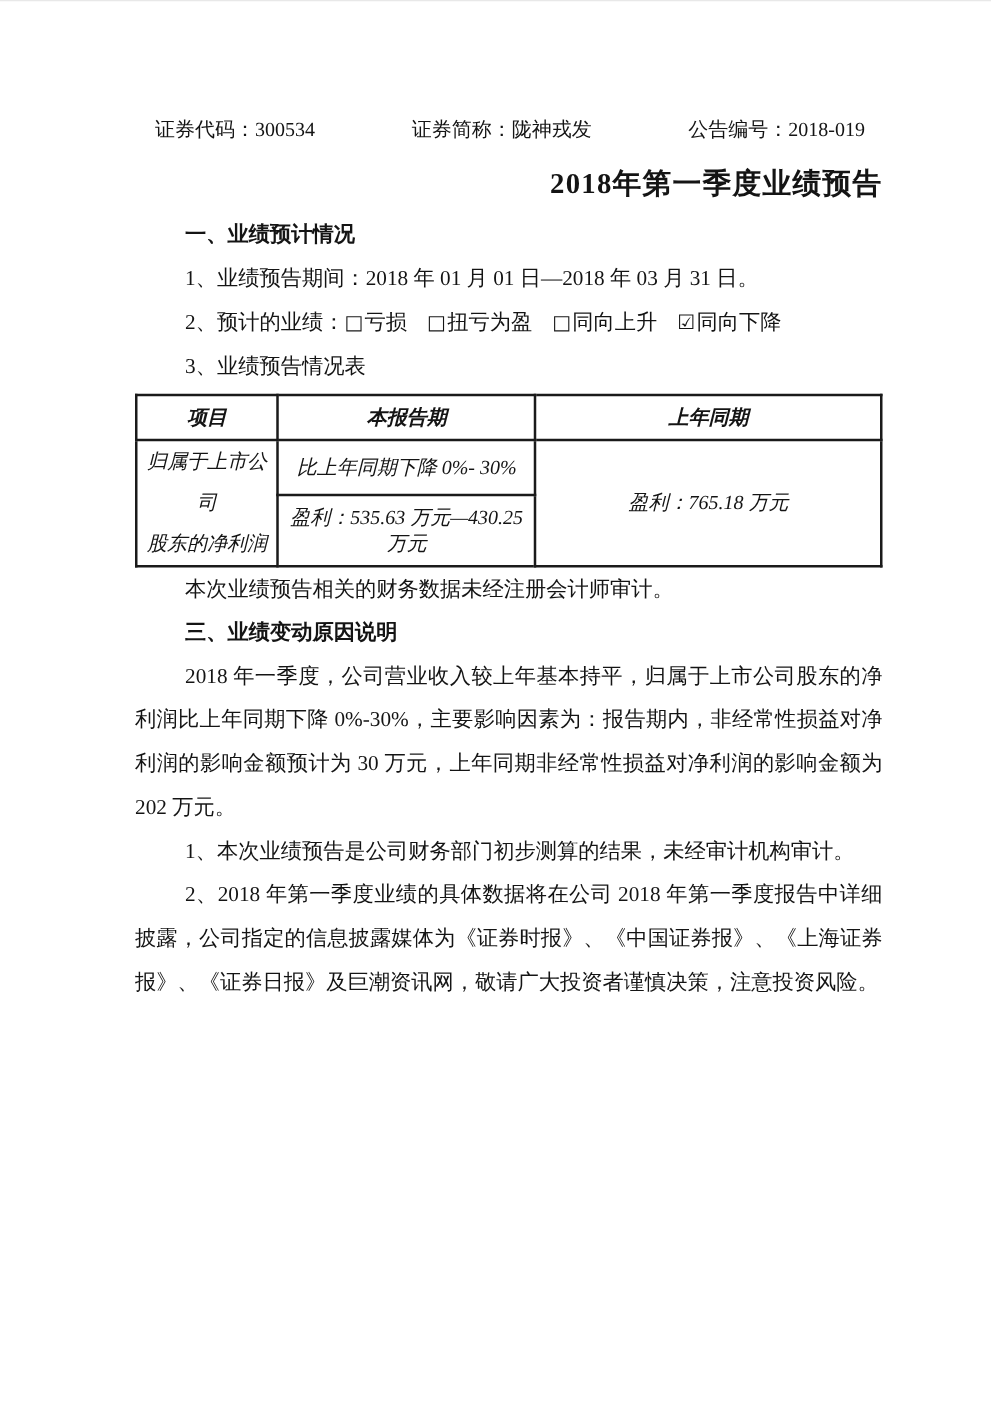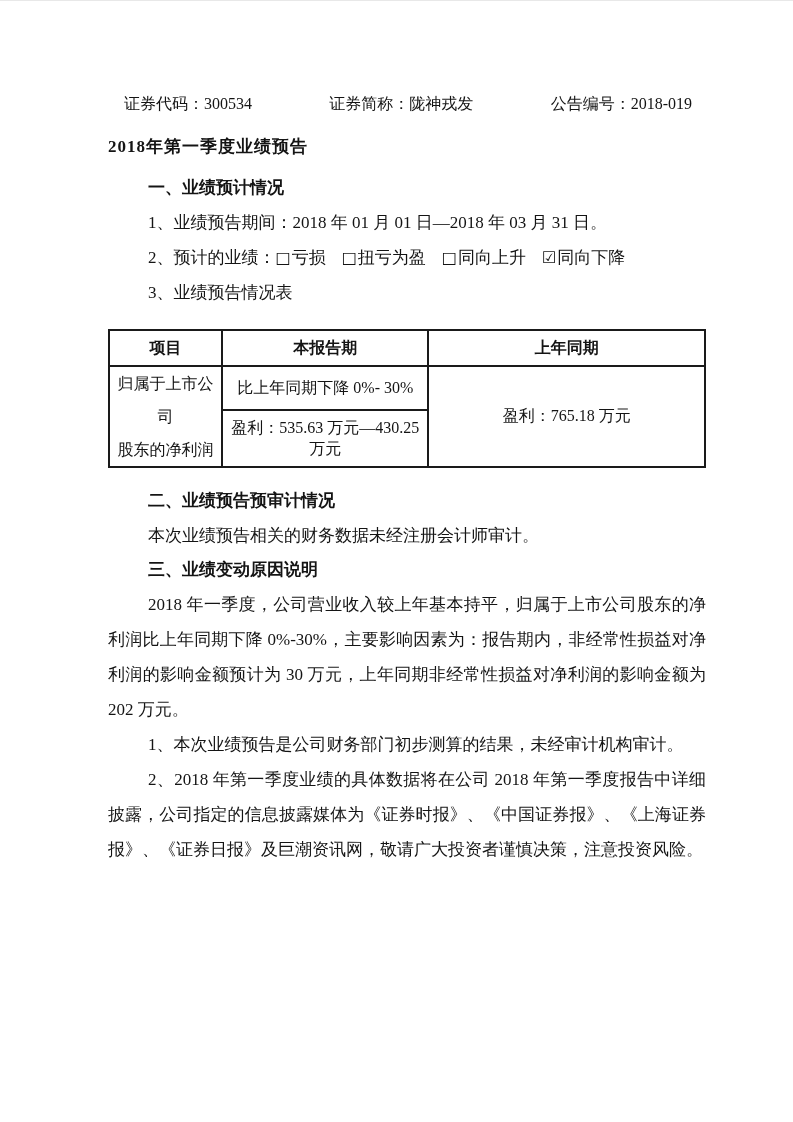--- a/index.html
+++ b/index.html
@@ -34,22 +34,22 @@
   .title {
     margin-top: 36px;
     text-align: center;
     font-size: 23px;
     font-weight: 700;
     line-height: 30px;
     letter-spacing: 1px;
   }
   .subtitle {
     margin-top: 17px;
-    text-align: left;
-    font-size: 17px;
+    text-align: right;
+    font-size: 23px;
     font-weight: 700;
     line-height: 30px;
     letter-spacing: 1px;
   }
   
   .disclaimer {
     margin-top: 40px;
     font-size: 17px;
     font-weight: 700;
     line-height: 40px;
@@ -80,23 +80,24 @@
     font-size: 16px;
     margin-right: 1px;
   }
   .option {
     margin-left: 16px;
   }
   
   .info-table {
     width: 100%;
     border-collapse: collapse;
-    margin-top: 19px;
+    margin-top: 5px;
     font-size: 16px;
     table-layout: fixed;
+    font-style: italic;
   }
   .info-table th,
   .info-table td {
     border: 2px solid #1a1a1a;
     text-align: center;
     vertical-align: middle;
     padding: 0 2px;
   }
   .info-table th {
     height: 34px;
@@ -154,21 +155,20 @@
       </td>
       <td>比上年同期下降 0%- 30%</td>
       <td rowspan="2">盈利：765.18 万元</td>
     </tr>
     <tr>
       <td>盈利：535.63 万元—430.25 万元</td>
     </tr>
   </tbody>
     </table>
 
-  <div class="sec-heading" style="margin-top:16px">二、业绩预告预审计情况</div>
   <div class="list-line">本次业绩预告相关的财务数据未经注册会计师审计。</div>
 
   <div class="sec-heading" style="margin-top:0">三、业绩变动原因说明</div>
   <p class="body-par" style="margin:0">2018 年一季度，公司营业收入较上年基本持平，归属于上市公司股东的净利润比上年同期下降 0%-30%，主要影响因素为：报告期内，非经常性损益对净利润的影响金额预计为 30 万元，上年同期非经常性损益对净利润的影响金额为 202 万元。</p>
 
   <div class="list-line">1、本次业绩预告是公司财务部门初步测算的结果，未经审计机构审计。</div>
   <p class="body-par" style="margin:0">2、2018 年第一季度业绩的具体数据将在公司 2018 年第一季度报告中详细披露，公司指定的信息披露媒体为《证券时报》、《中国证券报》、《上海证券报》、《证券日报》及巨潮资讯网，敬请广大投资者谨慎决策，注意投资风险。</p>
 
 </div>
 

